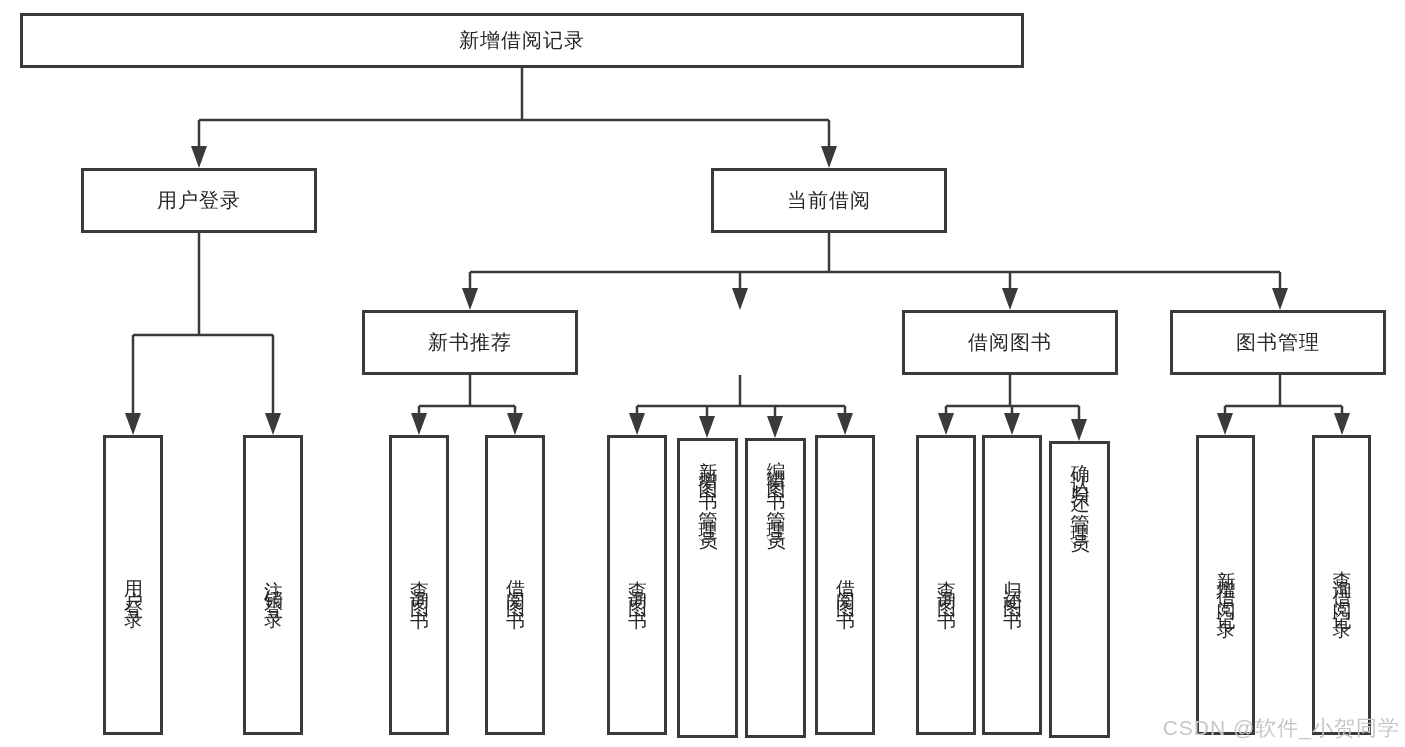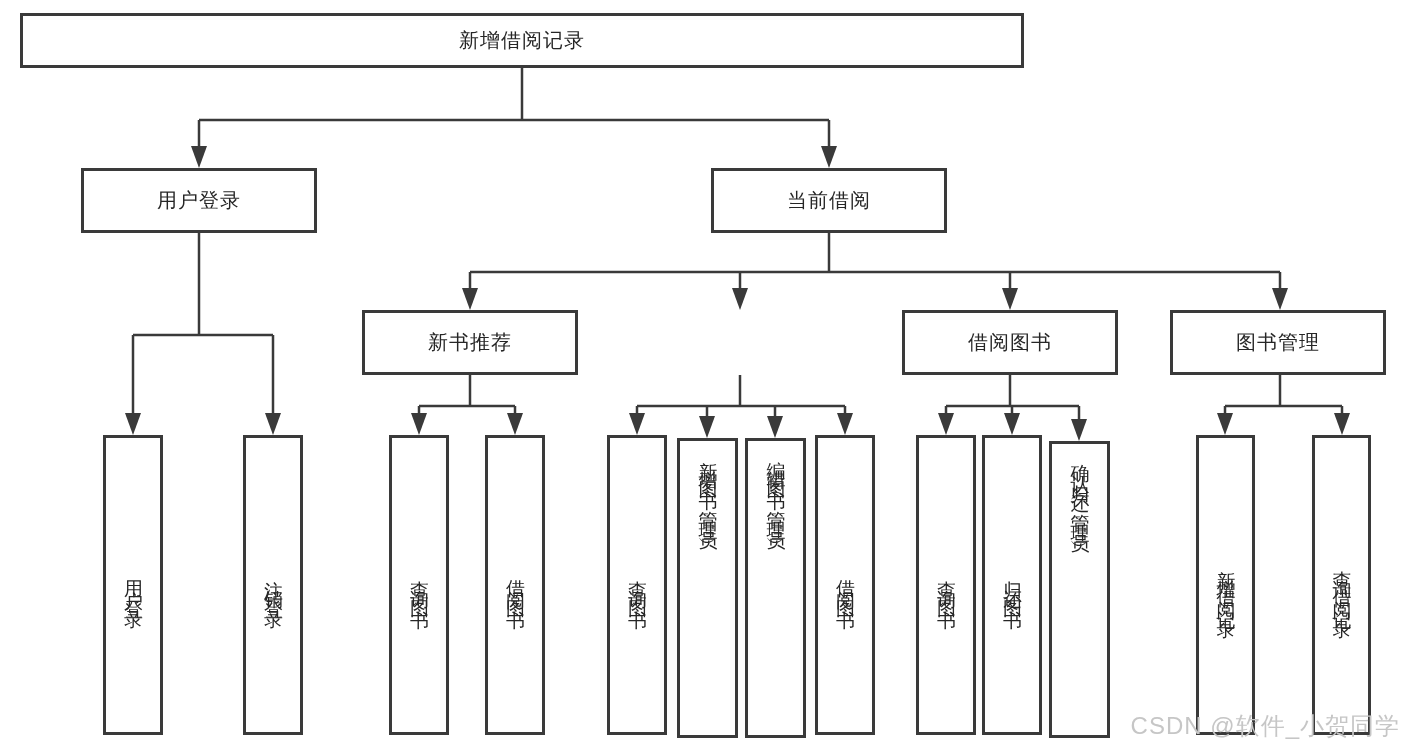--- a/index.html
+++ b/index.html
@@ -41,21 +41,21 @@
     white-space: normal;
   }
   .node.v.top {
     align-items: flex-start;
     padding-top: 5px;
   }
   #watermark {
     position: absolute;
     right: 5px;
     bottom: 5px;
-    font-size: 24px;
+    font-size: 21px;
     color: #c6c6c6;
     letter-spacing: 1px;
     white-space: nowrap;
     margin-left: 40px;
   }
 </style>
 </head>
 <body>
 
 <div id="stage">

